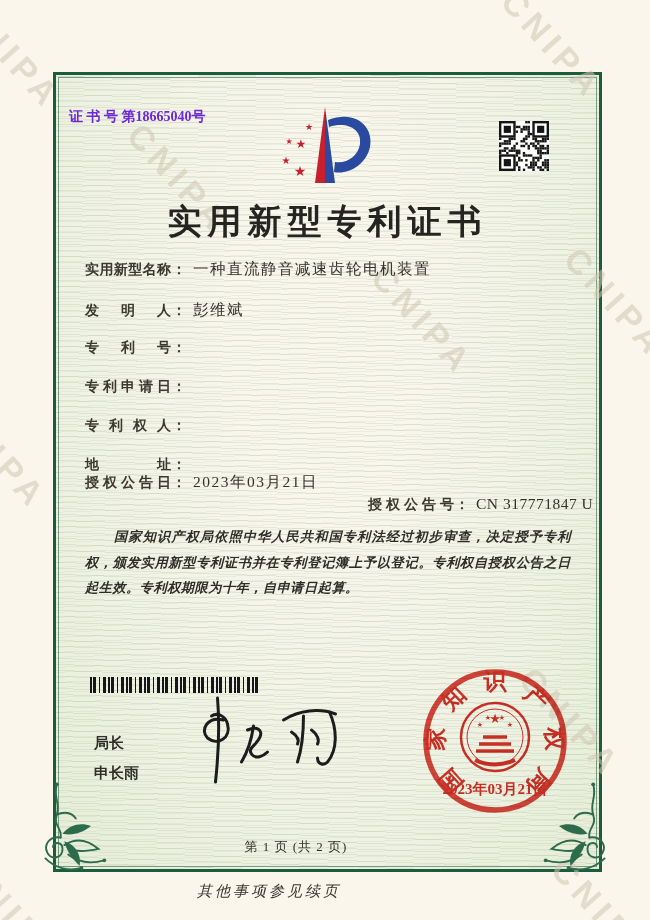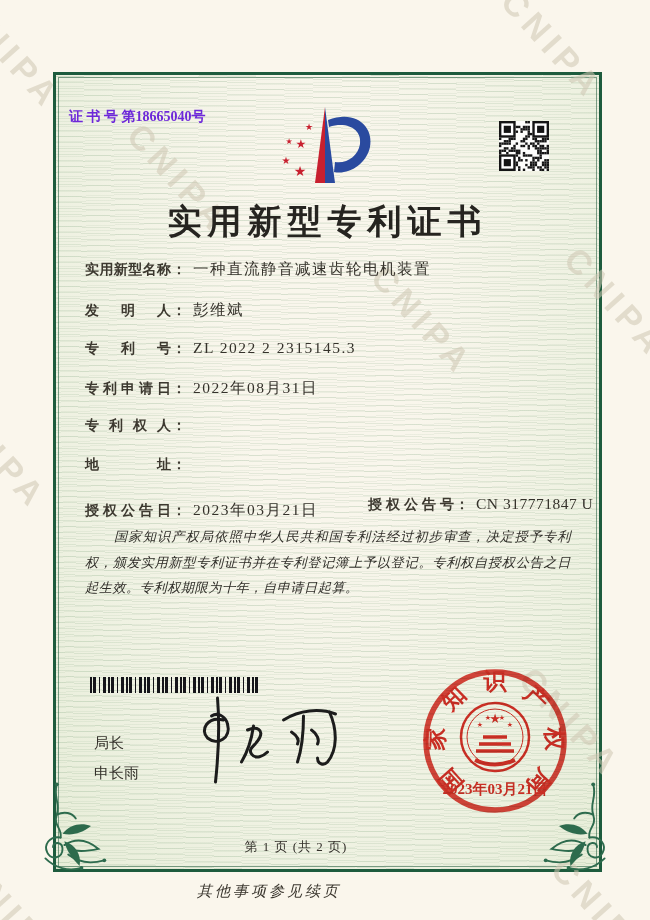--- a/index.html
+++ b/index.html
@@ -45,37 +45,37 @@
   }
 
   .field-row{position:absolute;z-index:2;display:flex;align-items:baseline;white-space:nowrap;}
   .flabel{
     display:inline-block;width:86px;font-size:14px;font-weight:600;color:#3c382f;
     text-align:justify;text-align-last:justify;
   }
   .colon{font-size:14px;font-weight:600;margin:0 7px 0 1px;color:#3c382f;}
   .fvalue{font-size:15.5px;font-weight:400;letter-spacing:1.5px;color:#35322b;}
 
-  .body-text{left:85px;top:524px;width:486px;z-index:2;}
+  .body-text{left:85px;top:524px;width:486px;z-index:2;font-weight:bold;}
   .body-text p{
     margin:0;font-size:13.2px;line-height:1.95;font-style:italic;
     text-indent:2.2em;color:#2f2d28;letter-spacing:.5px;text-align:justify;
   }
 
   .barcode{
     left:90px;top:677px;width:170px;height:16px;z-index:2;
     background:repeating-linear-gradient(90deg,
       #15151a 0 2px,transparent 2px 3px,
       #15151a 3px 6px,transparent 6px 9px,
       #15151a 9px 10px,transparent 10px 13px,
       #15151a 13px 16px,transparent 16px 18px);
   }
 
   .signer{left:94px;top:728px;z-index:2;font-family:"Liberation Sans","DejaVu Sans",sans-serif;
-    font-size:15px;font-weight:400;color:#33302a;line-height:30px;}
+    font-size:15px;font-weight:700;color:#33302a;line-height:30px;}
   .signature{left:185px;top:692px;width:165px;height:95px;z-index:3;}
 
   .seal{left:421px;top:667px;width:148px;height:148px;z-index:3;mix-blend-mode:multiply;opacity:.95;}
   .seal text{font-family:"Liberation Serif","DejaVu Serif",serif;}
 
   .page-no{left:53px;top:838px;width:486px;z-index:2;text-align:center;
     font-size:13px;color:#34312b;letter-spacing:1px;}
   .cont-note{left:0;top:882px;width:538px;z-index:2;text-align:center;
     font-size:15px;font-style:italic;letter-spacing:3px;color:#3a362e;}
 
@@ -307,36 +307,34 @@
   <span class="fvalue">一种直流静音减速齿轮电机装置</span>
 </div>
 <div class="field-row" style="left:85px;top:300px">
   <span class="flabel">发明人</span>
     <span class="colon">：</span>
   <span class="fvalue">彭维斌</span>
 </div>
 <div class="field-row" style="left:85px;top:339px">
   <span class="flabel">专利号</span>
     <span class="colon">：</span>
-  <span class="fvalue">ZL 2022 2 2315145.3</span>
 </div>
 <div class="field-row" style="left:85px;top:378px">
   <span class="flabel">专利申请日</span>
     <span class="colon">：</span>
-  <span class="fvalue">2022年08月31日</span>
 </div>
 <div class="field-row" style="left:85px;top:417px">
   <span class="flabel">专利权人</span>
     <span class="colon">：</span>
 </div>
 <div class="field-row" style="left:85px;top:456px">
   <span class="flabel">地址</span>
     <span class="colon">：</span>
 </div>
-<div class="field-row" style="left:85px;top:500px">
+<div class="field-row" style="left:85px;top:472px">
   <span class="flabel">授权公告日</span>
     <span class="colon">：</span>
   <span class="fvalue">2023年03月21日</span>
 </div>
 <div class="field-row" style="left:368px;top:495px">
   <span class="flabel">授权公告号</span>
     <span class="colon">：</span>
   <span class="fvalue" style="letter-spacing:.5px">CN 317771847 U</span>
 </div>
 

